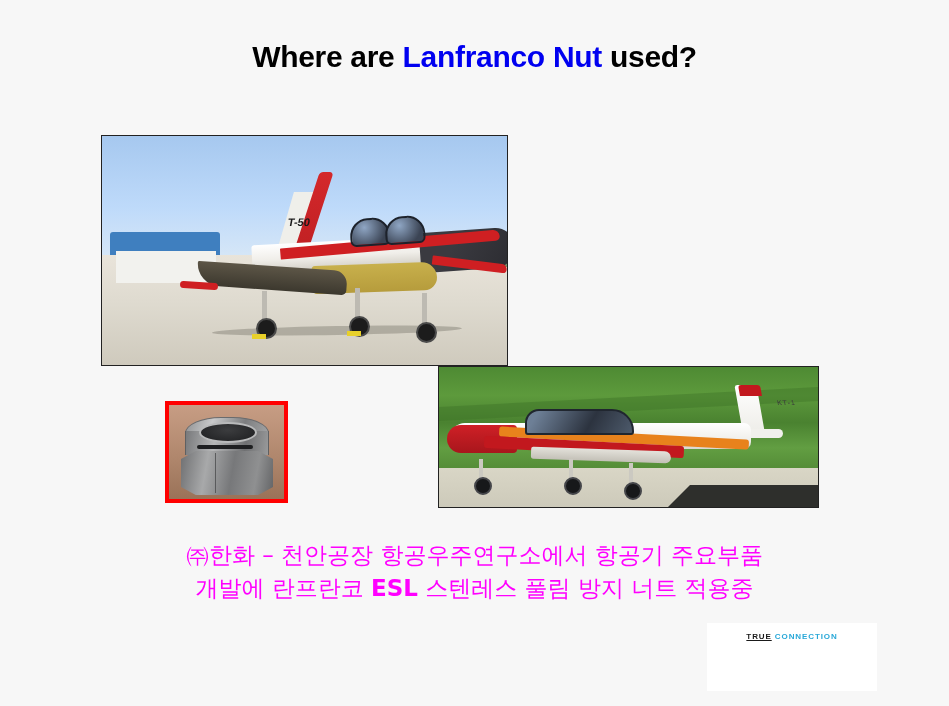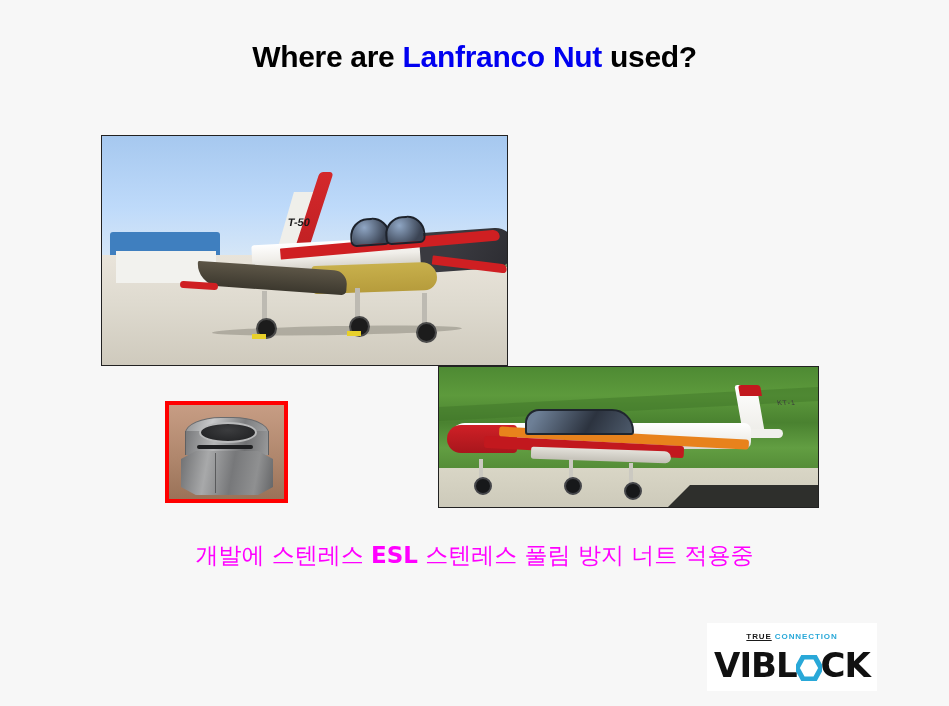--- a/index.html
+++ b/index.html
@@ -385,24 +385,22 @@
 <div id="photo-nut">
   <div class="nut-top"></div>
   <div class="nut-collar"></div>
   <div class="nut-bore"></div>
   <div class="nut-slot"></div>
   <div class="nut-hex"></div>
   <div class="nut-facet"></div>
 </div>
 
 <div id="caption">
-  <div><span>개발에 스텐레스 </span><span class="esl">ESL</span><span> 스텐레스 풀림 방지 너트 적용중</span></div>
+  <div>㈜한화 – 천안공장 항공우주연구소에서   항공기 주요부품</div>
+  <div><span>개발에 란프란코 </span><span class="esl">ESL</span><span> 스텐레스 풀림 방지 너트 적용중</span></div>
 </div>
 
 <div id="logo-box">
   <div id="logo-tagline">
     <span class="true">TRUE</span>
     <span class="conn">CONNECTION</span>
   </div>
-  <div id="logo-word"><span>VIBL</span><span class="hexo"><svg width="26" height="26" viewBox="0 0 26 26">
-          <polygon points="7,2 19,2 25,13 19,24 7,24 1,13" fill="none" stroke="#29a8d8" stroke-width="5"></polygon>
-        </svg></span><span>CK</span></div>
 </div>
 
 </body></html>

